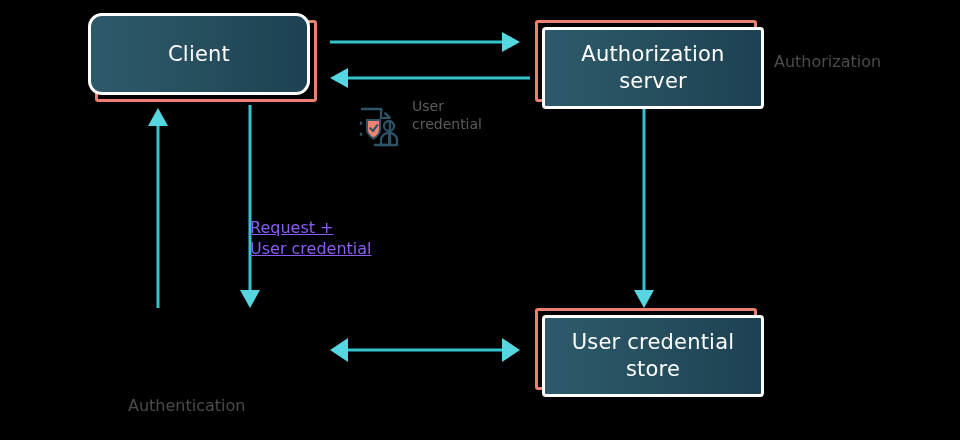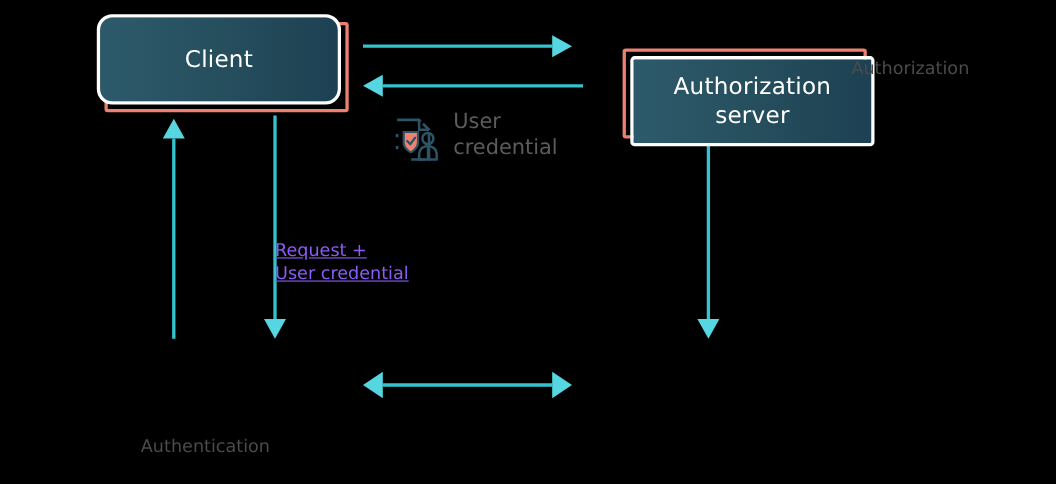--- a/index.html
+++ b/index.html
@@ -85,21 +85,21 @@
     text-decoration: underline;
   }
 
   
   .cred-icon {
     position: absolute;
   }
   .cred-text {
     position: absolute;
     color: #5c5c5c;
-    font-size: 19px;
+    font-size: 14px;
     line-height: 1.28;
     white-space: pre-line;
   }
 </style>
 </head>
 <body>
 
 <div id="canvas">
 
   <svg class="arrow" style="left:330px; top:30px; width:190px; height:24px;" viewBox="0 0 190 24">
@@ -133,29 +133,36 @@
     <polygon points="172,1 190,13 172,25"></polygon>
   </svg>
 
   <div class="node offset-dr" style="left:95px; top:20px; width:222px; height:82px;">
     <div class="plate"></div>
     <div class="card">
       <span class="label">Client</span>
     </div>
   </div>
 
-  <div class="node offset-ul" style="left:566px; top:20px; width:222px; height:82px;margin-top:24px;">
+  <div class="node offset-ul" style="left:535px; top:20px; width:222px; height:82px;">
     <div class="plate"></div>
     <div class="card">
       <span class="label">Authorization
 server</span>
     </div>
   </div>
 
 
+  <div class="node offset-ul" style="left:535px; top:308px; width:222px; height:82px;">
+    <div class="plate"></div>
+    <div class="card">
+      <span class="label">User credential
+store</span>
+    </div>
+  </div>
 
   <div class="caption" style="left:774px; top:52px;">Authorization</div>
 
   <div class="caption" style="left:128px; top:396px;">Authentication</div>
 
   <div class="caption mid" style="left:250px; top:218px;">Request +
 User credential</div>
 
   <div class="cred-icon" style="left:356px; top:104px; width:46px; height:46px;">
     <svg width="46" height="46" viewBox="0 0 46 46">

